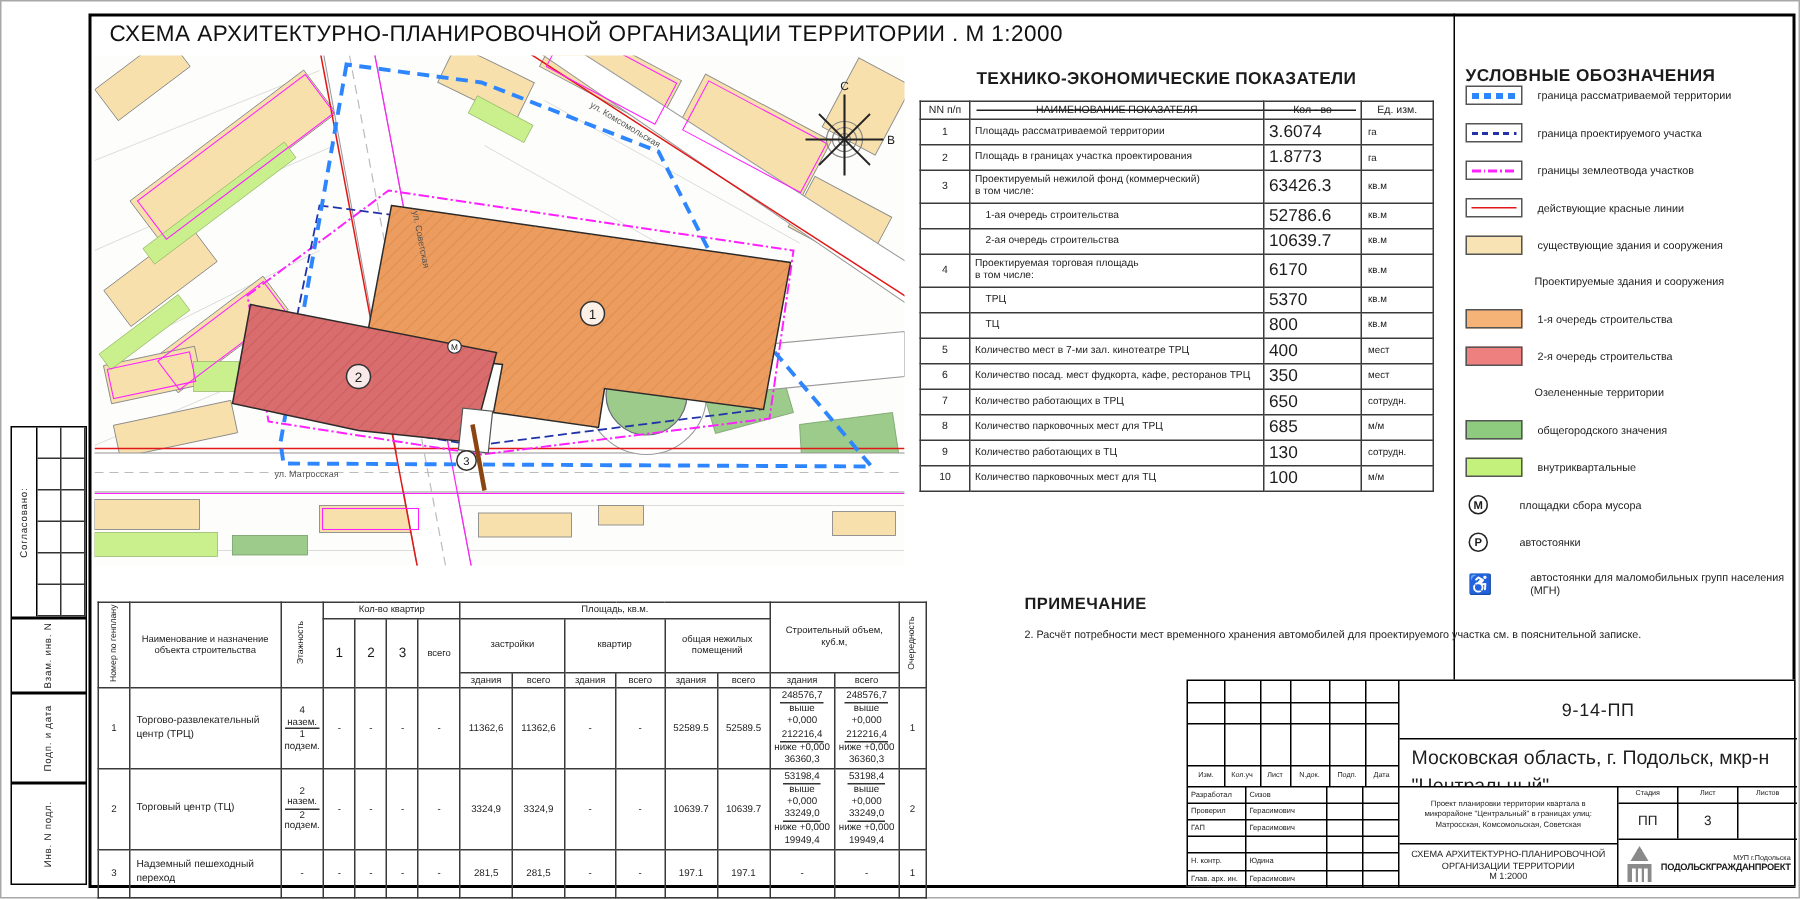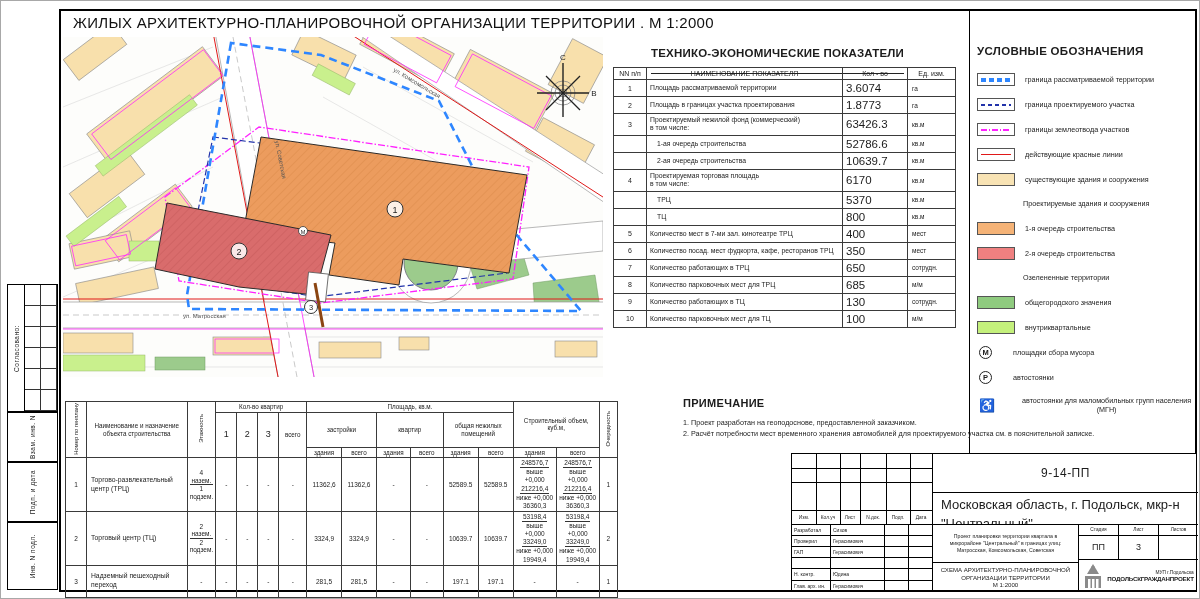--- a/index.html
+++ b/index.html
@@ -23,21 +23,21 @@
   .teo{left:612px;top:66px;width:343px;}
   .teo th,.teo td{border:1px solid #3a3a3a;padding:2px 3px;vertical-align:middle;}
   .teo th{font-size:7px;font-weight:normal;text-align:center;}
   .teo td.nm{font-size:6.8px;text-align:left;line-height:1.25;}
   .teo td.nm.ind{padding-left:10px;}
   .teo td.no{font-size:7px;text-align:center;width:26px;}
   .teo td.qty{font-size:11.5px;text-align:left;width:58px;}
   .teo td.un{font-size:6.5px;text-align:left;width:40px;padding-left:4px;}
   
   .leg-title{left:976px;top:44px;font-size:11.5px;font-weight:bold;letter-spacing:.3px;}
-  .legend{left:976px;top:72px;width:216px;text-align:center;}
+  .legend{left:976px;top:56px;width:216px;}
   .leg-item{display:flex;align-items:center;margin-bottom:12px;min-height:12px;}
   .leg-item .sw{width:36px;height:11px;border:1px solid #555;margin-right:10px;flex:0 0 36px;
     display:flex;align-items:center;justify-content:center;}
   .leg-item .lab{font-size:7.2px;line-height:1.3;color:#222;}
   .leg-item.noswatch .lab{margin-left:46px;}
   .ln{width:30px;}
   .ln-blue{height:4px;background:repeating-linear-gradient(90deg,#2e86ff 0 5px,transparent 5px 8px);}
   .ln-navy{height:2px;background:repeating-linear-gradient(90deg,#2233aa 0 4px,transparent 4px 7px);}
   .ln-mag{height:2px;background:repeating-linear-gradient(90deg,#ff20ff 0 6px,transparent 6px 8px,#ff20ff 8px 9px,transparent 9px 11px);}
   .ln-red{height:1.6px;background:#e01818;}
@@ -109,21 +109,21 @@
   <div class="abs lbox" style="left:6px;top:411px;width:51px;height:50px;">
     <span class="vtext">Взам. инв. N</span>
   </div>
   <div class="abs lbox" style="left:6px;top:461px;width:51px;height:60px;">
     <span class="vtext">Подп. и дата</span>
   </div>
   <div class="abs lbox" style="left:6px;top:521px;width:51px;height:68px;">
     <span class="vtext">Инв. N подл.</span>
   </div>
 
-  <div class="abs ptitle">ЖИЛЫХ АРХИТЕКТУРНО-ПЛАНИРОВОЧНОЙ ОРГАНИЗАЦИИ ТЕРРИТОРИИ . М 1:2000</div>
+  <div class="abs ptitle">СХЕМА АРХИТЕКТУРНО-ПЛАНИРОВОЧНОЙ ОРГАНИЗАЦИИ ТЕРРИТОРИИ . М 1:2000</div>
 
   <div class="abs" style="left:62px;top:36px;width:540px;height:340px;">
     <svg width="540" height="340" viewBox="0 0 540 340">
       <defs>
         <pattern id="hO" width="6" height="6" patternTransform="rotate(45)" patternUnits="userSpaceOnUse">
           <line x1="0" y1="0" x2="0" y2="6" stroke="#c4742f" stroke-width="1"></line>
         </pattern>
         <pattern id="hR" width="6" height="6" patternTransform="rotate(45)" patternUnits="userSpaceOnUse">
           <line x1="0" y1="0" x2="0" y2="6" stroke="#a84040" stroke-width="1"></line>
         </pattern>
@@ -554,21 +554,20 @@
           <td>197.1</td>
       <td>-</td>
           <td>-</td>
       <td>1</td>
     </tr>
   </tbody>
     </table>
 
   <div class="abs note-title">ПРИМЕЧАНИЕ</div>
   <div class="abs note-items">
-    <div>1. Проект разработан на геоподоснове, предоставленной заказчиком.</div>
     <div>2. Расчёт потребности мест временного хранения автомобилей для проектируемого участка см. в пояснительной записке.</div>
   </div>
 
   <div class="abs stamp">
 
     <div class="cell" style="left:140px;top:0;width:1px;height:138px;background:#000;"></div>
     <div class="cell" style="left:0;top:70px;width:406px;height:1px;background:#000;"></div>
 
     <div class="cell" style="left:0;top:14px;width:140px;height:1px;background:#000;"></div>
     <div class="cell" style="left:0;top:28px;width:140px;height:1px;background:#000;"></div>

